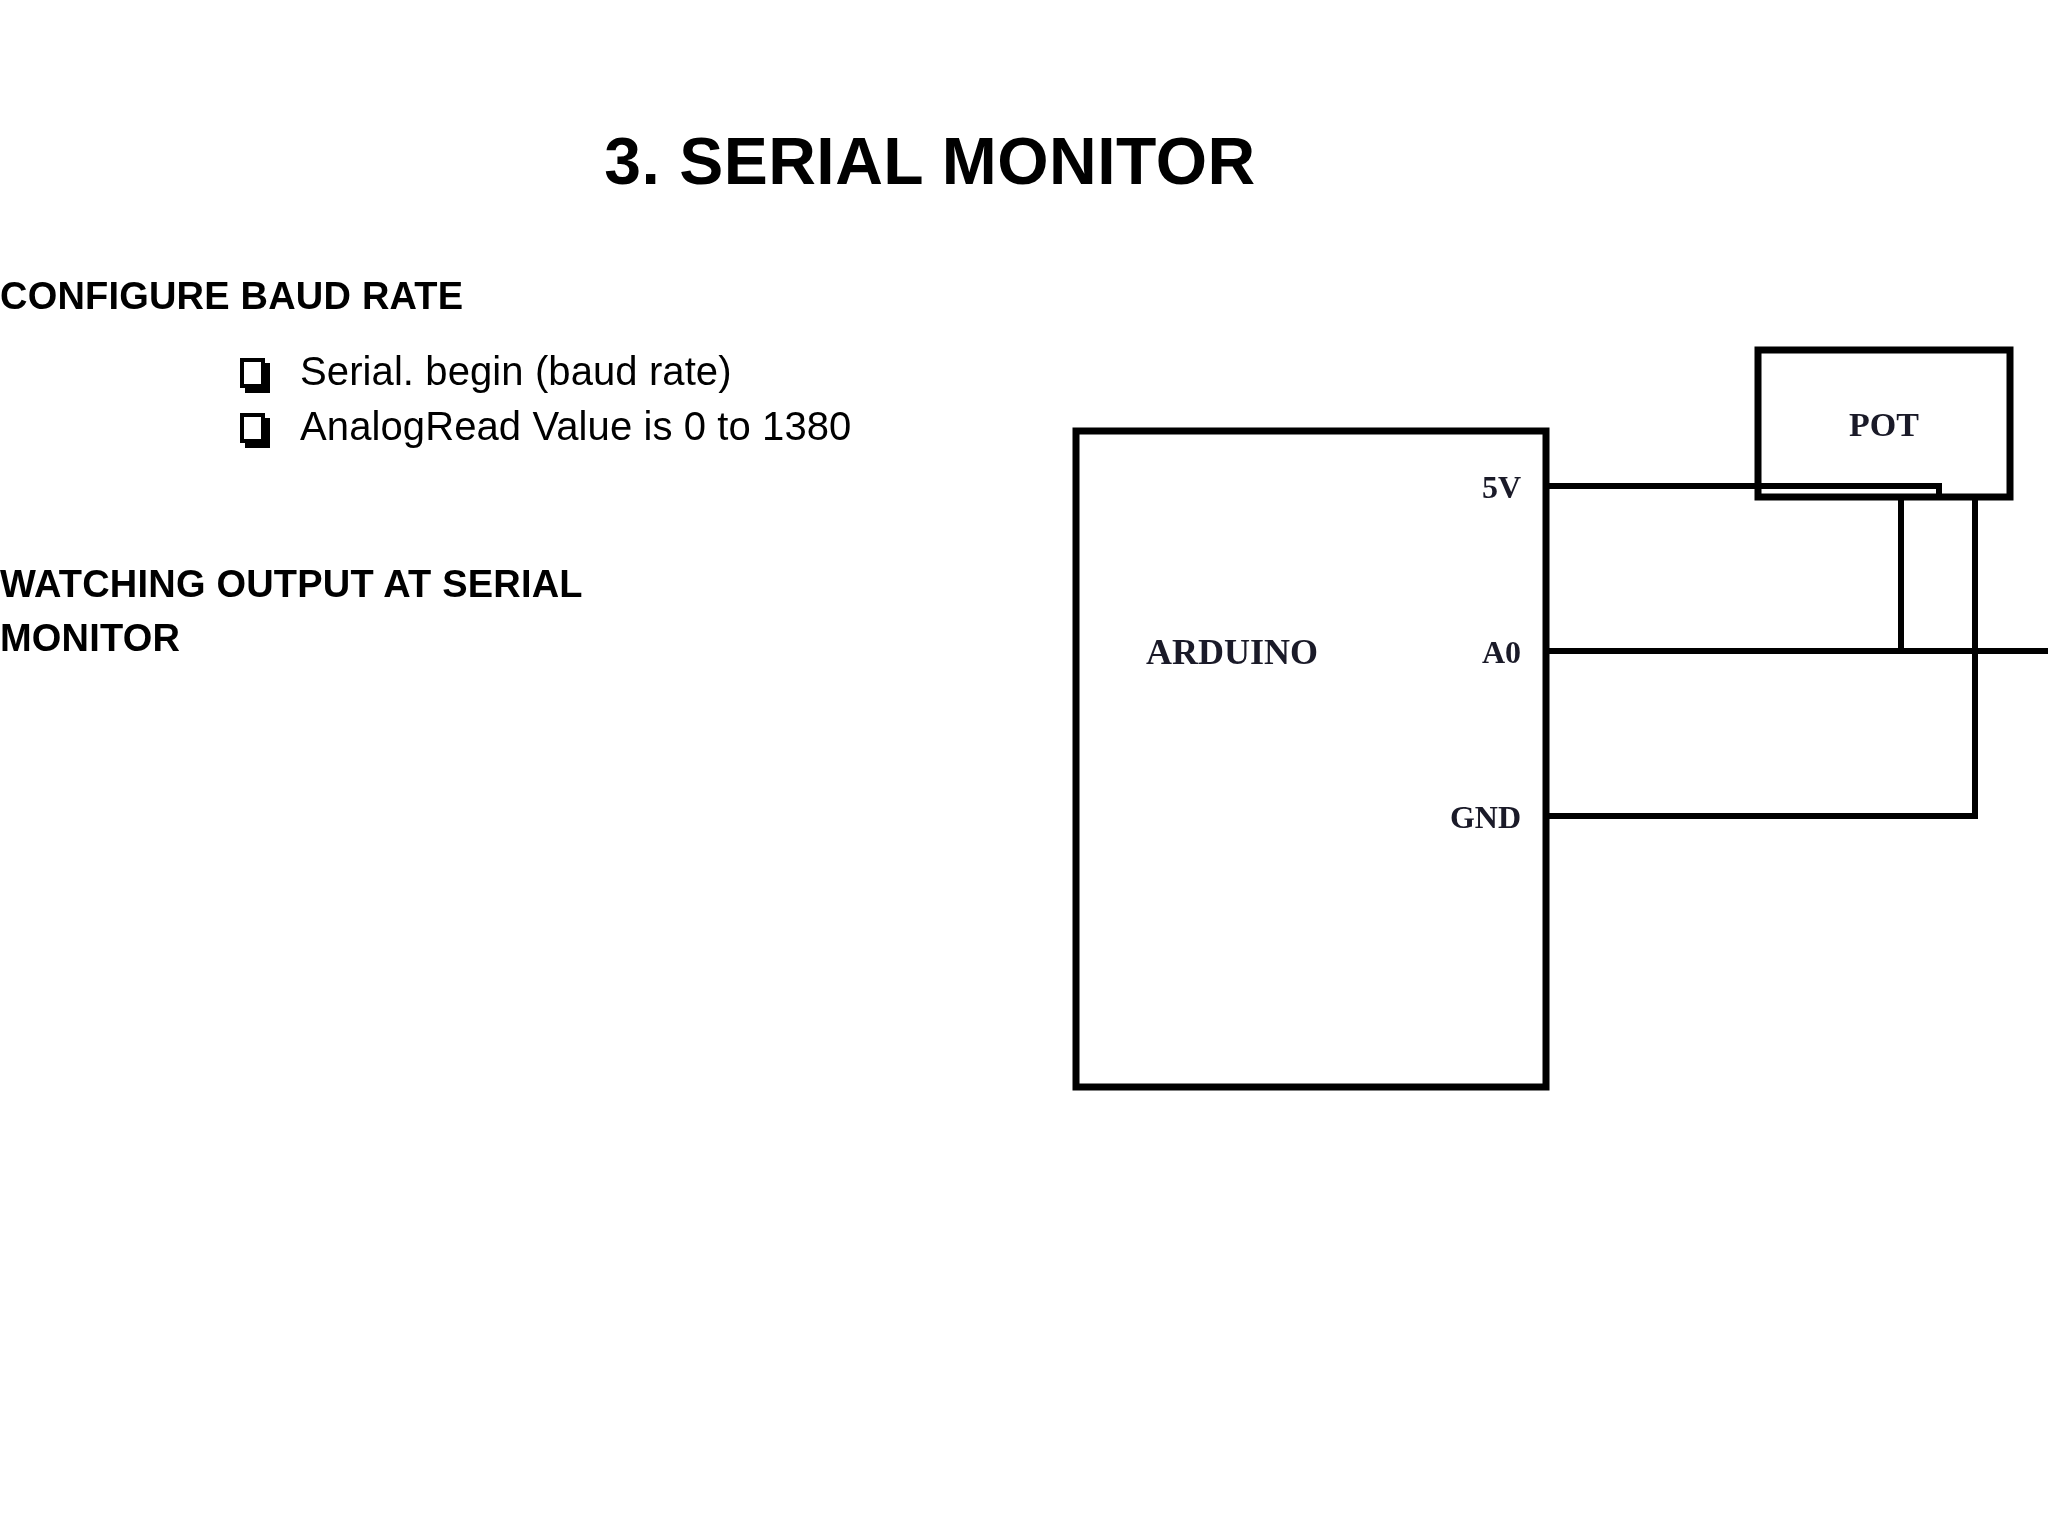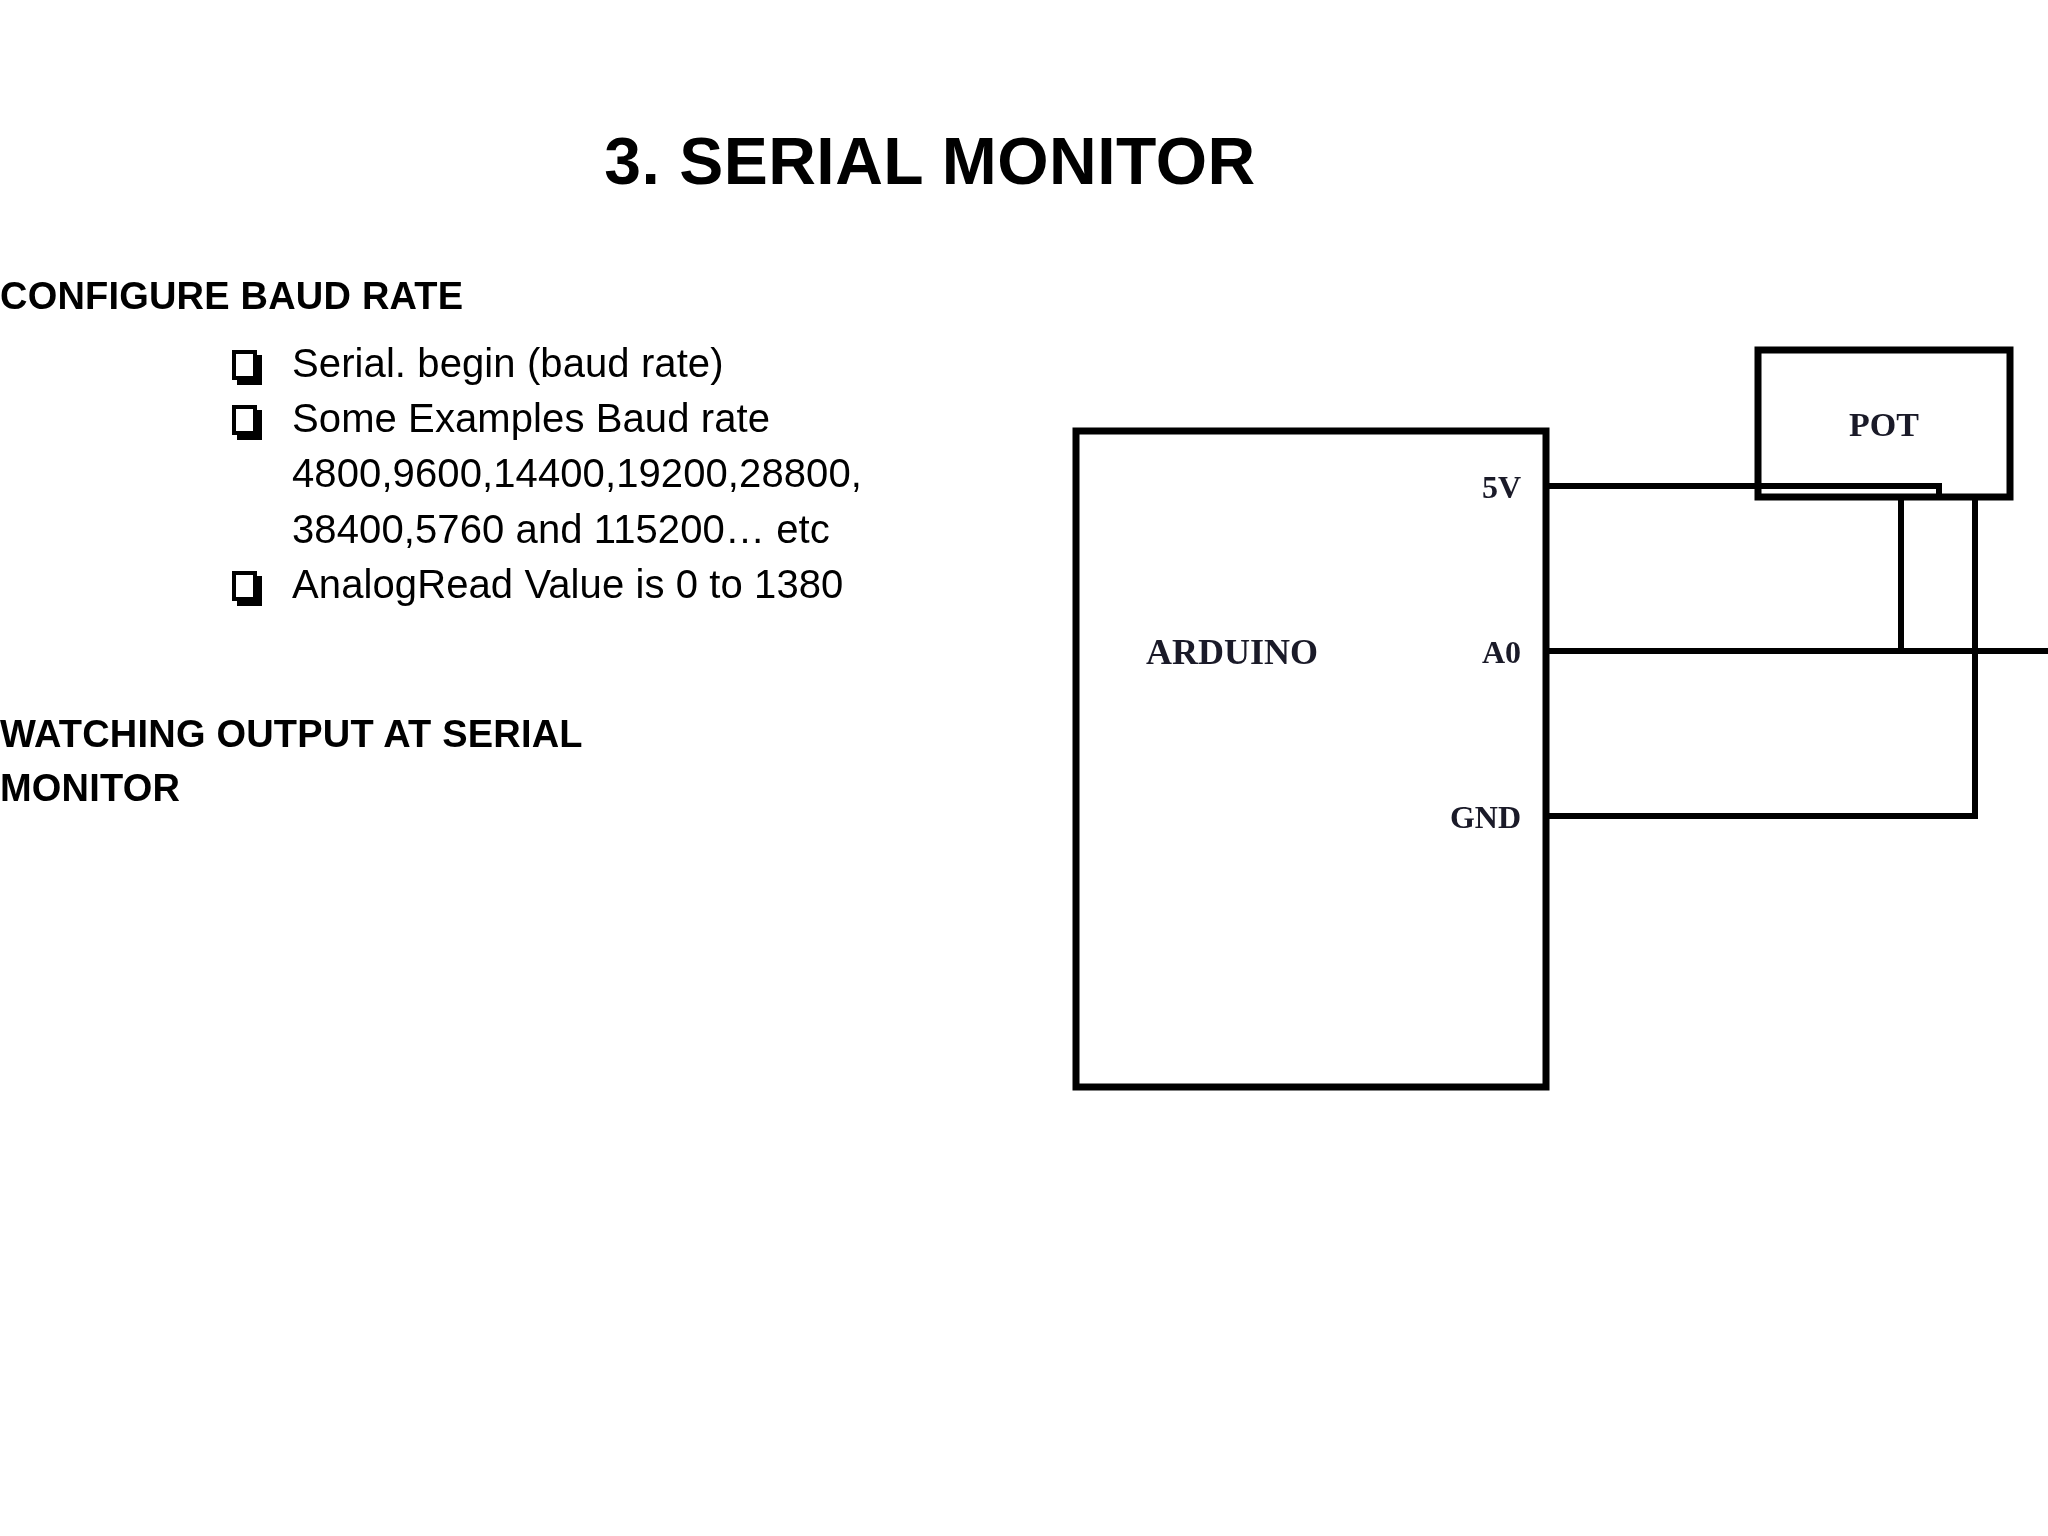--- a/index.html
+++ b/index.html
@@ -41,21 +41,21 @@
   .section-heading {
     font-size: 38px;
     font-weight: bold;
     line-height: 1.42;
     width: 760px;
     letter-spacing: 0.2px;
   }
 
   .bullet-list {
     list-style: none;
-    margin: 0;
+    margin: 8px;
     padding: 0;
   }
 
   .bullet-item {
     position: relative;
     margin-left: 232px;
     padding-left: 60px;
     width: 790px;
     font-size: 40px;
     line-height: 1.38;
@@ -108,24 +108,20 @@
 
   <div class="gap-small"></div>
 
   <ul class="bullet-list">
     <li class="bullet-item">
       <span class="bullet-marker"></span>
       <span>Serial. begin (baud rate)</span>
     </li>
     <li class="bullet-item">
       <span class="bullet-marker"></span>
-      <span>Some Examples Baud rate 4800,9600,14400,19200,28800, 38400,5760 and 115200… etc</span>
-    </li>
-    <li class="bullet-item">
-      <span class="bullet-marker"></span>
       <span>AnalogRead Value is 0 to 1380</span>
     </li>
   </ul>
 
   <div class="gap-medium"></div>
 
   <div class="section-heading">WATCHING OUTPUT AT SERIAL MONITOR</div>
 
   <div class="gap-tiny"></div>
 

